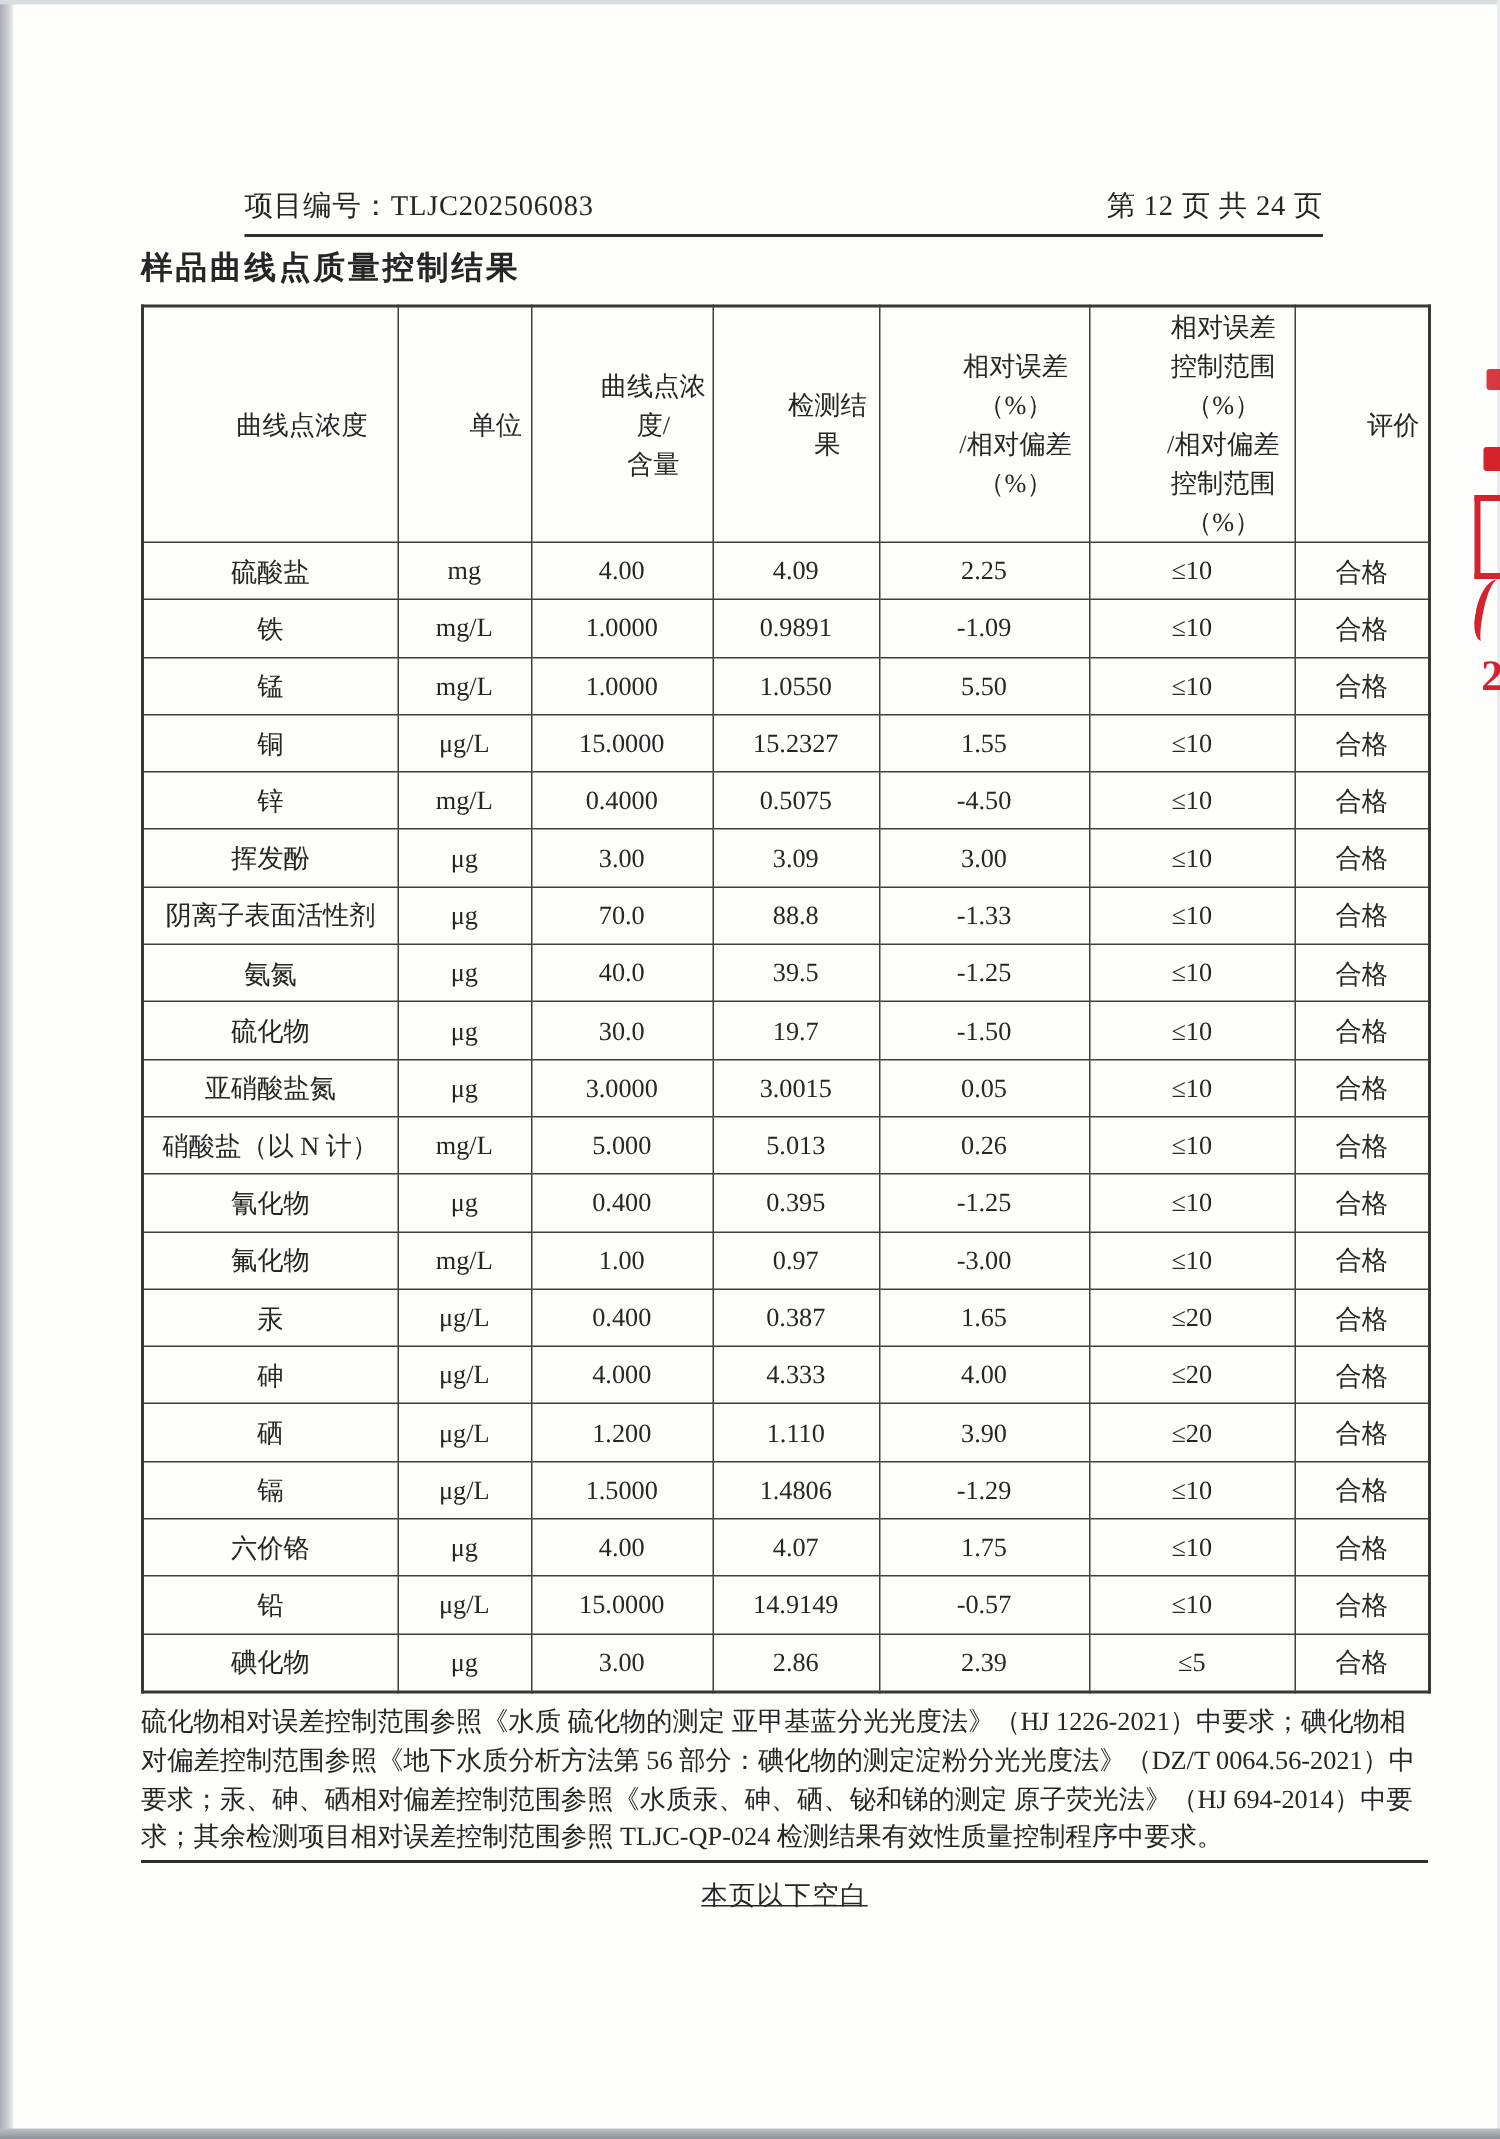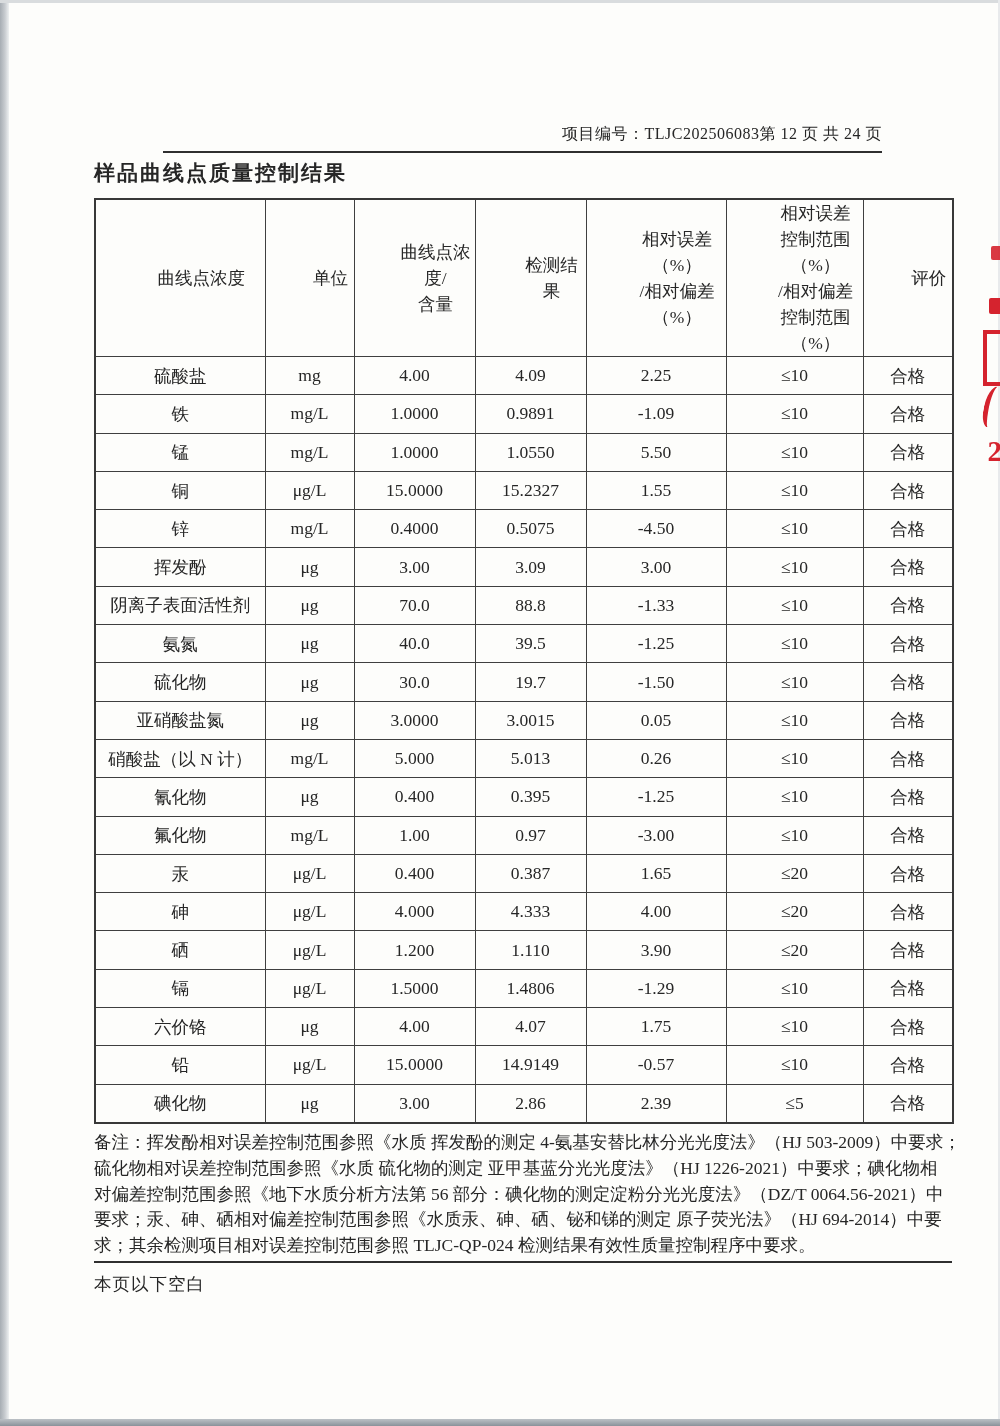--- a/index.html
+++ b/index.html
@@ -11,37 +11,37 @@
   
   .edge-left   { position:absolute; left:0; top:0; width:9px; height:100%;
                  background:linear-gradient(to right,#a7adb3,#c8ccd0 55%,#eef0f1); }
   .edge-top    { position:absolute; left:0; top:0; width:100%; height:3px; background:#d9dcde; }
   .edge-bottom { position:absolute; left:0; bottom:0; width:100%; height:7px;
                  background:linear-gradient(to top,#8a929a,#bcc1c6); }
   .edge-right  { position:absolute; right:0; top:0; width:2px; height:100%; background:#e8eaec; }
 
   .content { position:absolute; left:94px; top:0; width:858px; }
 
-  .doc-header { margin:124px 70px 0 69px; display:flex; justify-content:flex-end;
-                font-size:16px; letter-spacing:0.5px; }
+  .doc-header { margin:124px 70px 0 69px; display:flex; justify-content:space-between;
+                font-size:19px; letter-spacing:0.5px; }
   .header-rule { margin:6px 70px 0 69px; border-top:2px solid #2f2f2f; }
 
   .doc-title { margin-top:6px; font-size:21px; font-weight:bold;
                letter-spacing:2px; }
 
   table.qc { width:858px; margin-top:11px; border-collapse:collapse; table-layout:fixed;
              text-align:center; font-size:17.5px; border:2px solid #383838; }
   table.qc th, table.qc td { border:1.5px solid #3f3f3f; padding:0 2px; font-weight:normal; }
   table.qc thead th { height:105px; white-space:pre-line; line-height:26px;padding-left:44px; }
   table.qc tbody td { height:37.3px; }
 
   .notes { margin-top:6px; font-size:17.5px; line-height:25.8px; width:868px; }
   .notes .note-line { white-space:nowrap; }
   .bottom-rule { margin-top:2px; border-top:2px solid #2f2f2f; width:858px; }
-  .blank-note { margin-top:9px; font-size:17.5px; letter-spacing:1px; }
+  .blank-note { margin-top:9px; text-align:center; font-size:17.5px; letter-spacing:1px;text-decoration:underline; }
 
   
   .stamp { position:absolute; right:0; top:240px; width:20px; height:250px;
            overflow:hidden; color:#d5232e; }
   .stamp .frag { position:absolute; right:-2px; }
   .frag-1 { top:6px;   width:11px; height:14px; background:currentColor; border-radius:2px; opacity:.9; }
   .frag-2 { top:58px;  width:13px; height:16px; background:currentColor; border-radius:2px; }
   .frag-3 { top:90px;  width:15px; height:48px; border:4.5px solid currentColor; border-right:none; }
   .frag-4 { top:146px; width:13px; height:42px; border-left:5px solid currentColor;
             border-radius:60% 0 0 40%; transform:rotate(10deg); }
@@ -270,21 +270,20 @@
           <td>3.00</td>
           <td>2.86</td>
           <td>2.39</td>
           <td>≤5</td>
           <td>合格</td>
         </tr>
       </tbody>
   </table>
 
   <div class="notes">
-    <div class="note-line">备注：挥发酚相对误差控制范围参照《水质 挥发酚的测定 4-氨基安替比林分光光度法》（HJ 503-2009）中要求；</div>
     <div class="note-line">硫化物相对误差控制范围参照《水质 硫化物的测定  亚甲基蓝分光光度法》（HJ 1226-2021）中要求；碘化物相</div>
     <div class="note-line">对偏差控制范围参照《地下水质分析方法第 56 部分：碘化物的测定淀粉分光光度法》（DZ/T 0064.56-2021）中</div>
     <div class="note-line">要求；汞、砷、硒相对偏差控制范围参照《水质汞、砷、硒、铋和锑的测定  原子荧光法》（HJ 694-2014）中要</div>
     <div class="note-line">求；其余检测项目相对误差控制范围参照 TLJC-QP-024 检测结果有效性质量控制程序中要求。</div>
   </div>
 
   <div class="bottom-rule"></div>
   <div class="blank-note">本页以下空白</div>
 
 </div>

